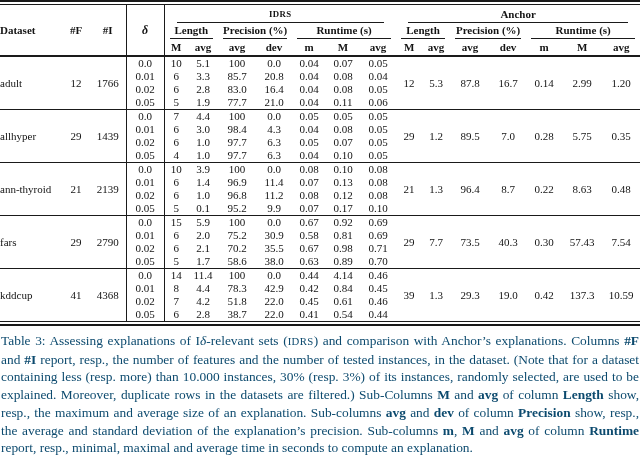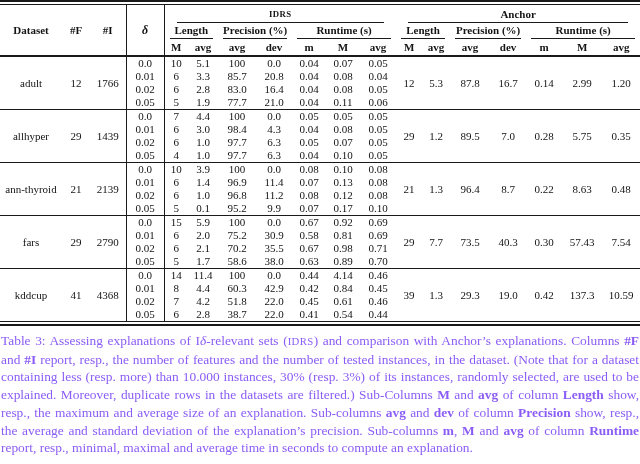--- a/index.html
+++ b/index.html
@@ -13,32 +13,32 @@
   .gap2{height:2px;}
   table{
     width:640px;border-collapse:collapse;table-layout:fixed;
     font-size:11px;color:#141414;
   }
   th,td{
     padding:0;text-align:center;font-weight:normal;line-height:13px;
     white-space:nowrap;vertical-align:middle;
   }
   thead th{font-weight:bold;}
-  .c-dataset{text-align:center;padding-left:0;}
+  .c-dataset{text-align:left;padding-left:0;}
   .vb{border-left:1px solid #1a1a1a;border-right:1px solid #1a1a1a;}
   .hb{border-bottom:2px solid #1a1a1a;}
   tbody tr.block-start td{border-top:1px solid #1a1a1a;}
   .grp .glabel{margin:0 12px;border-bottom:1px solid #1a1a1a;padding:2px 0 1px;}
   .grp.sub .glabel{margin:0 5px;padding:1px 0 1px;}
   .subcols th{line-height:15px;padding-top:1px;}
   .sc{font-size:0.8em;letter-spacing:0.4px;margin-top:26px;}
   .it{font-style:italic;font-size:12px;}
   .caption{
     margin:6px 1px 0 1px;font-size:13.4px;line-height:17.7px;
-    text-align:justify;color:#8b5cf6;
+    text-align:justify;color:#0c4a6e;
   }
 </style>
 </head>
 <body>
 
 <div>
 
   <div class="rule r2"></div>
   <div class="gap2"></div>
   <div class="rule r1"></div>
@@ -332,21 +332,21 @@
           <td rowspan="4">29.3</td>
           <td rowspan="4">19.0</td>
           <td rowspan="4">0.42</td>
           <td rowspan="4">137.3</td>
           <td rowspan="4">10.59</td>
         </tr>
         <tr>
           <td class="vb">0.01</td>
           <td>8</td>
           <td>4.4</td>
-          <td>60.3</td>
+          <td>78.3</td>
           <td>42.9</td>
           <td>0.42</td>
           <td>0.84</td>
           <td>0.45</td>
         </tr>
         <tr>
           <td class="vb">0.02</td>
           <td>7</td>
           <td>4.2</td>
           <td>51.8</td>

